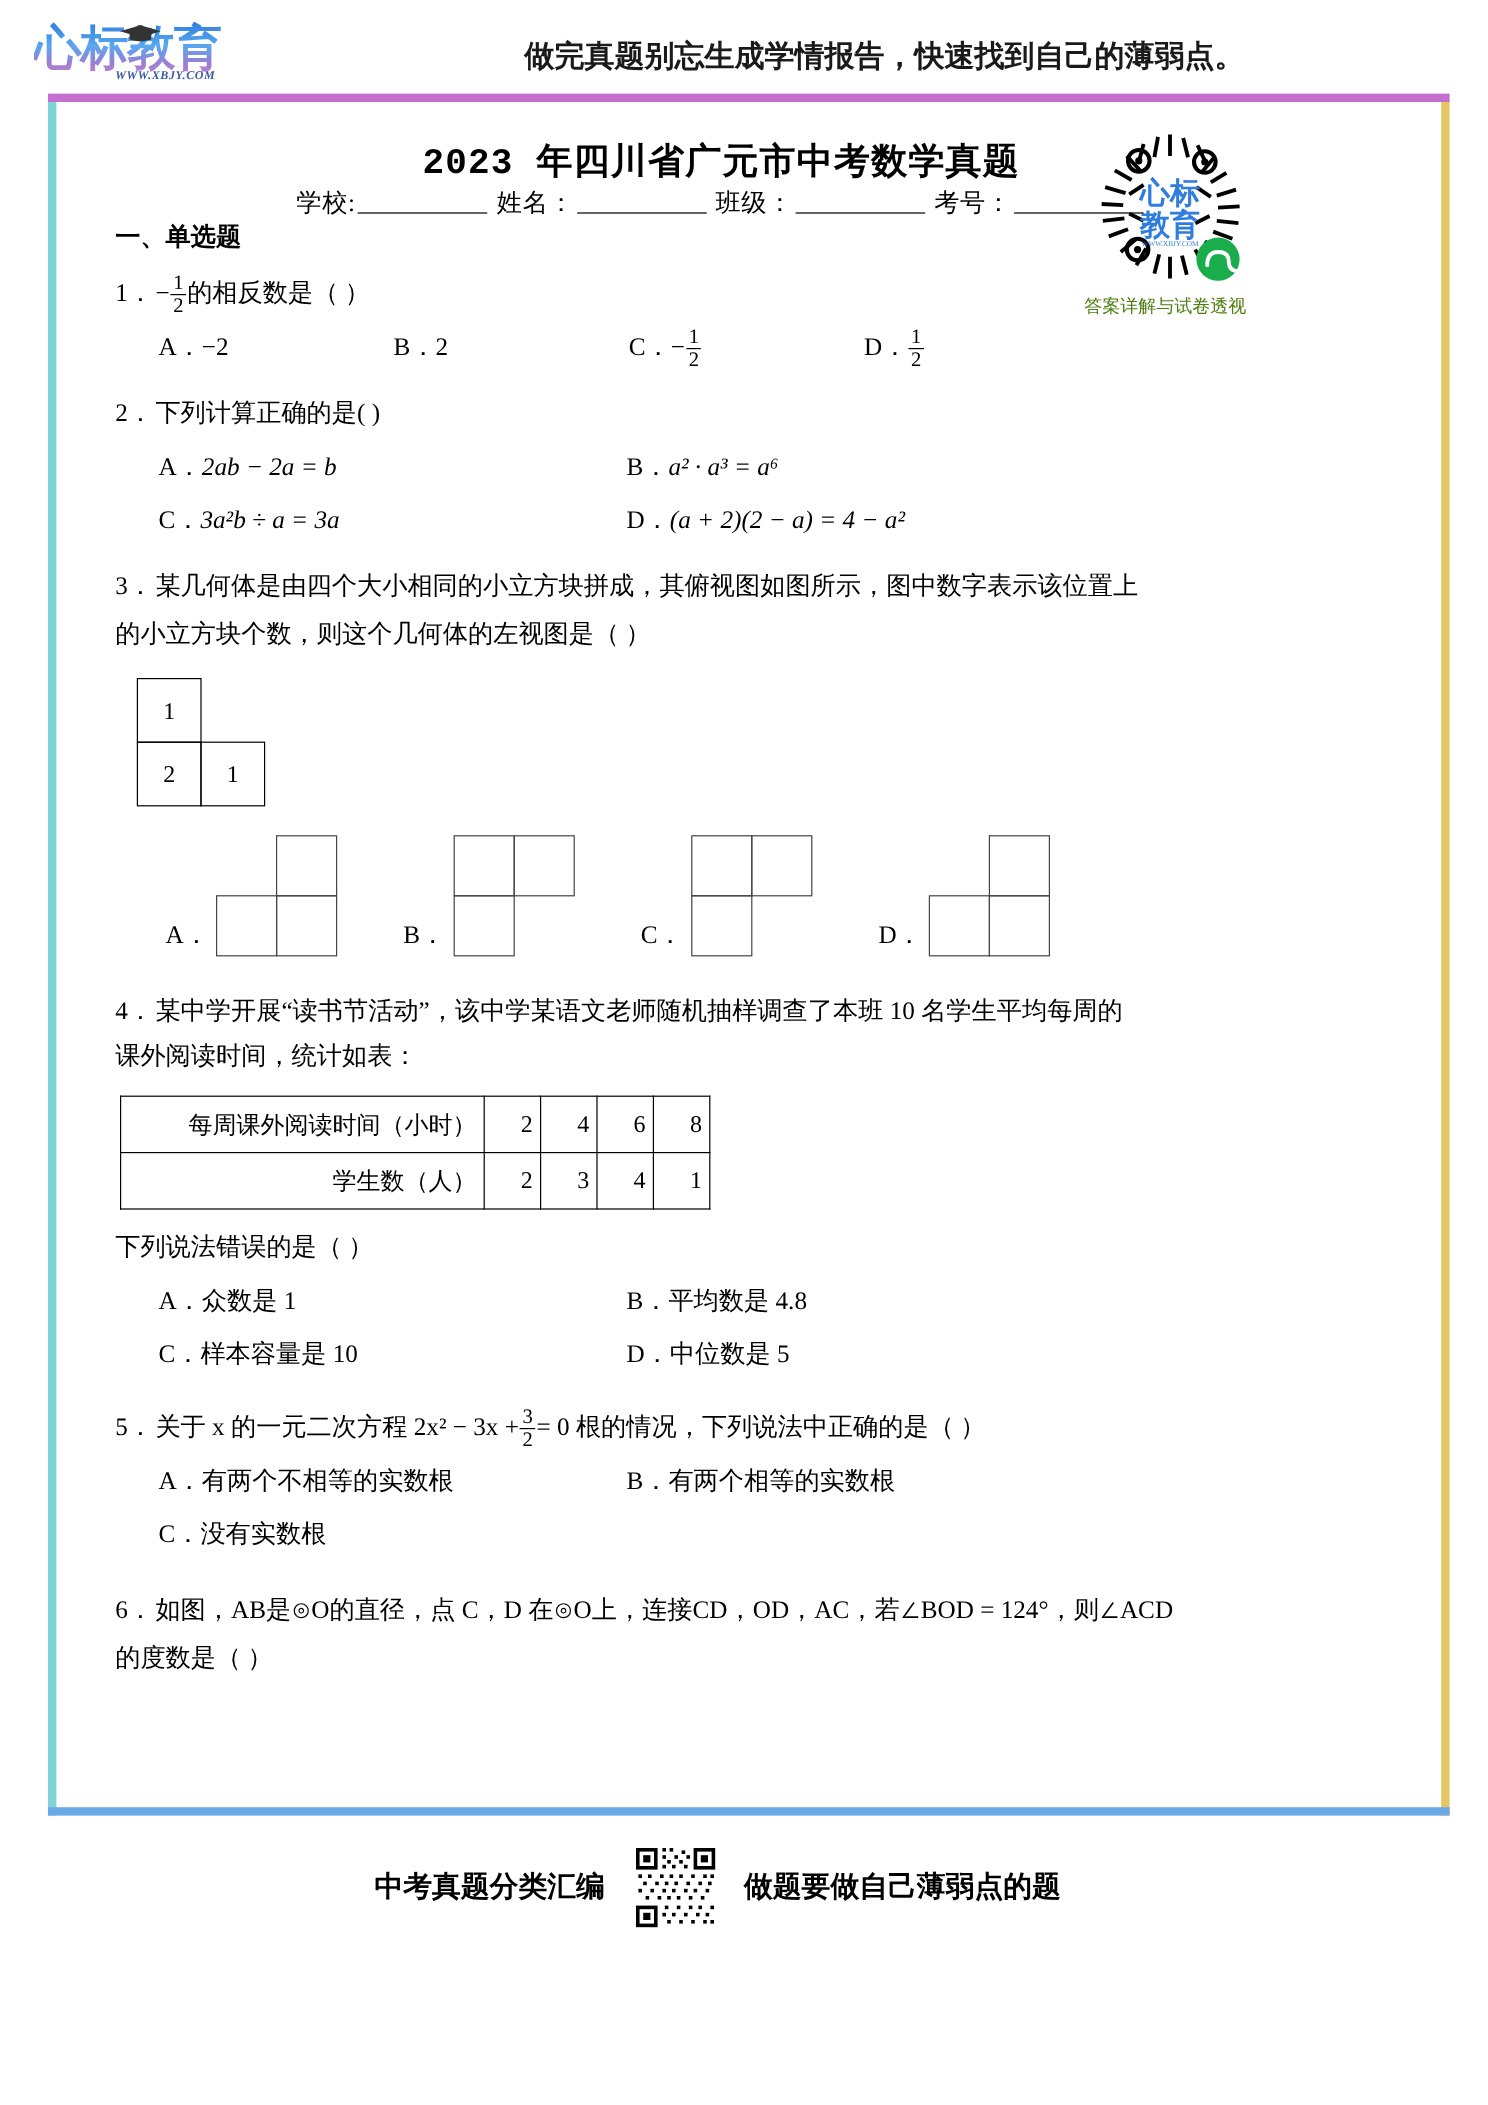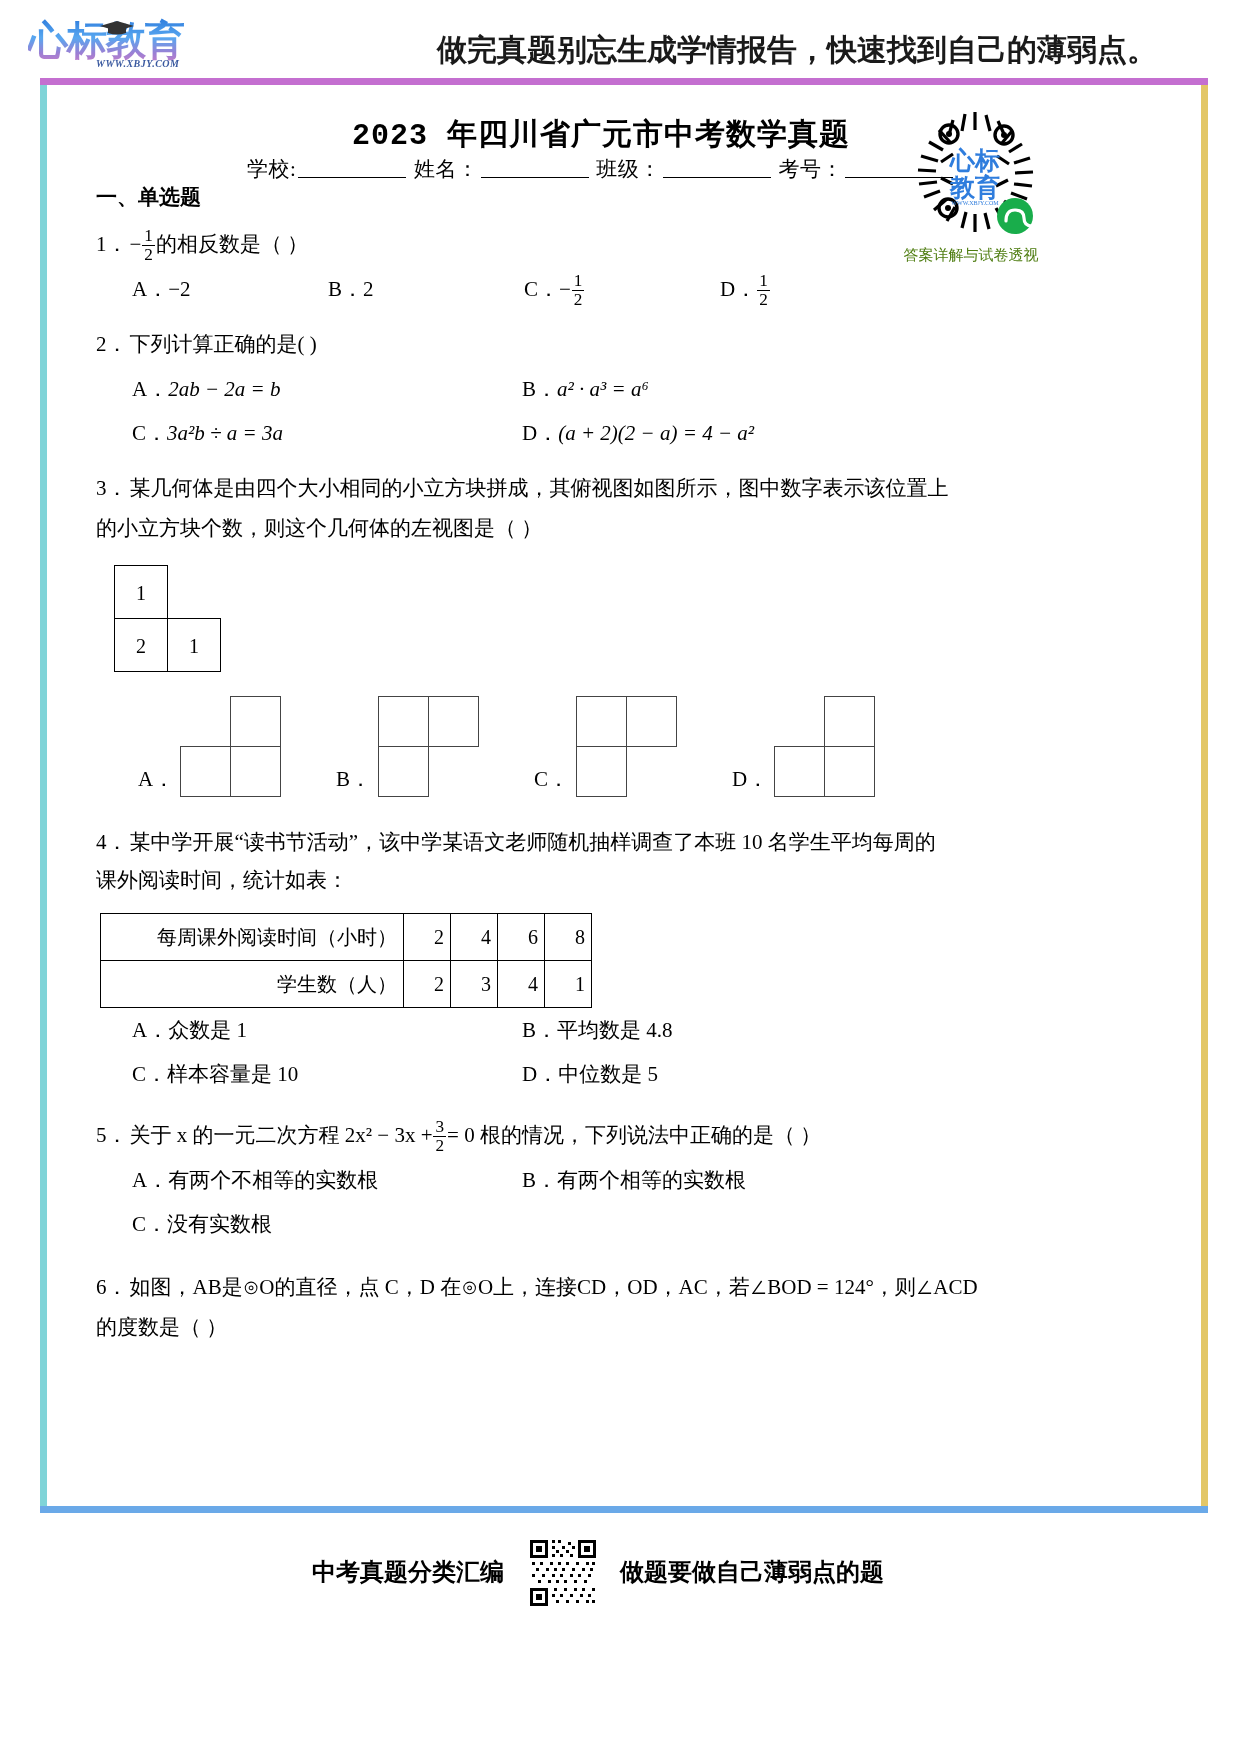--- a/index.html
+++ b/index.html
@@ -40,21 +40,21 @@
     left:68px;top:40px;
     letter-spacing:0.5px;
   }
   .logo-cap{
     position:absolute;left:72px;top:3px;width:34px;height:14px;
   }
   .banner-tag{
     position:absolute;left:437px;top:30px;
     font-family:"DejaVu Sans", sans-serif;
     font-weight:bold;
-    font-size:30px;
+    font-size:25px;
     color:#1a1a1a;
     white-space:nowrap;
   }
 
   
   .frame-top{
     position:absolute;left:40px;top:78px;width:1168px;height:7px;
     background:#c46fd0;
   }
   .frame-left{
@@ -396,20 +396,23 @@
     <tr>
       <td class="label">学生数（人）</td>
       <td class="val">2</td>
       <td class="val">3</td>
       <td class="val">4</td>
       <td class="val">1</td>
     </tr>
   </tbody>
     </table>
 
+  <div class="q" style="margin-top:8px">
+    <span>下列说法错误的是（        ）</span>
+  </div>
   <div class="opts two">
     <div><span>A．</span><span>众数是 1</span></div>
     <div><span>B．</span><span>平均数是 4.8</span></div>
   </div>
   <div class="opts two">
     <div><span>C．</span><span>样本容量是 10</span></div>
     <div><span>D．</span><span>中位数是 5</span></div>
   </div>
 
   <div class="q" style="margin-top:16px">

